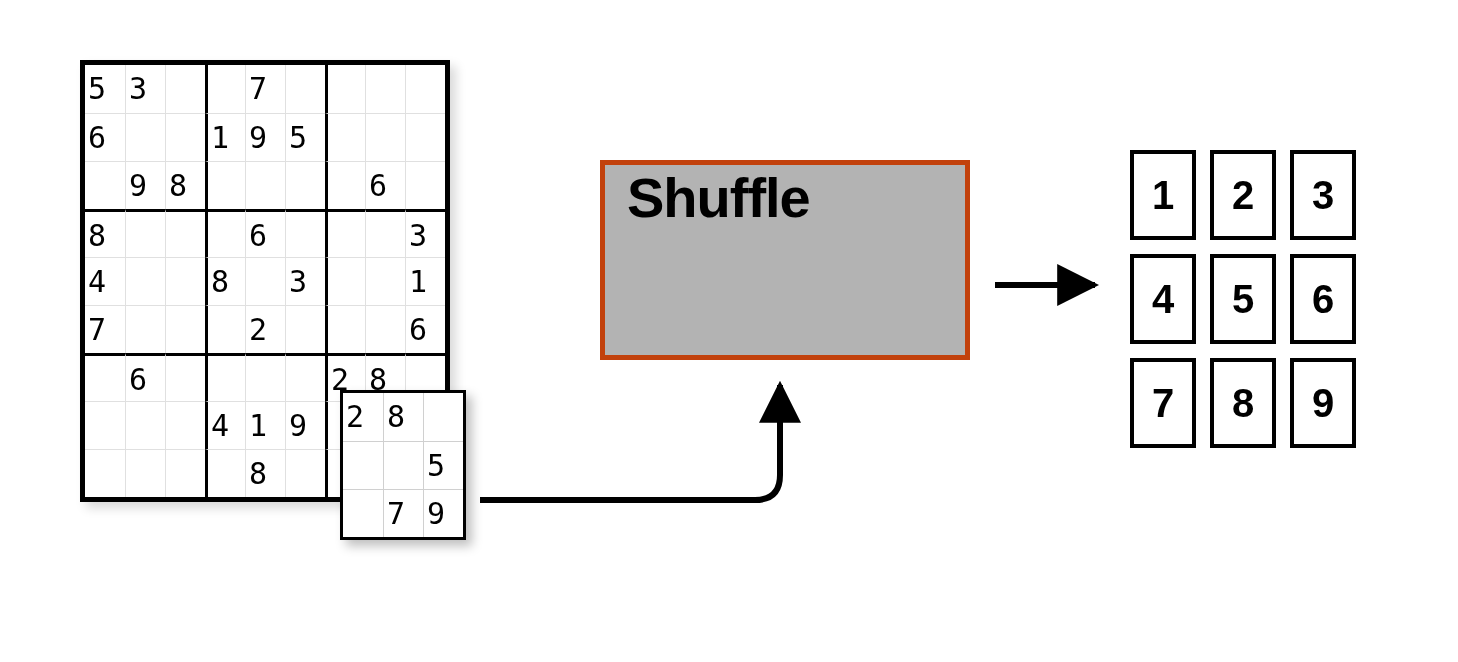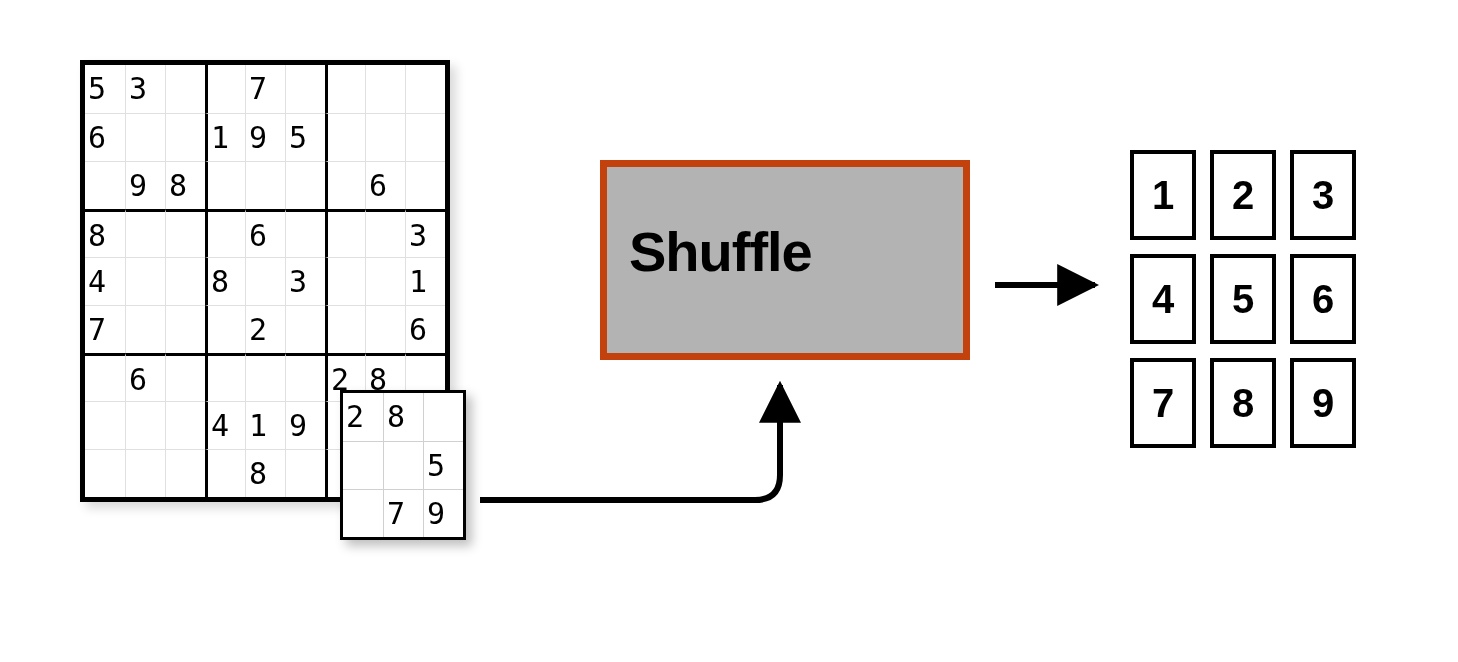--- a/index.html
+++ b/index.html
@@ -74,24 +74,24 @@
   .subgrid .scell.r0 { border-top: none; }
 
   
   .shuffle-box {
     position: absolute;
     left: 600px;
     top: 160px;
     width: 370px;
     height: 200px;
     background: #b3b3b3;
-    border: 7px solid #c2410c;
+    border: 5px solid #c2410c;
     box-sizing: border-box;
     display: flex;
-    align-items: center;
+    align-items: flex-start;
     padding: 0 0 18px 22px;
     font-size: 56px;
     font-weight: 700;
     letter-spacing: -1px;
   }
 
   
   .keypad {
     position: absolute;
     left: 1130px;

